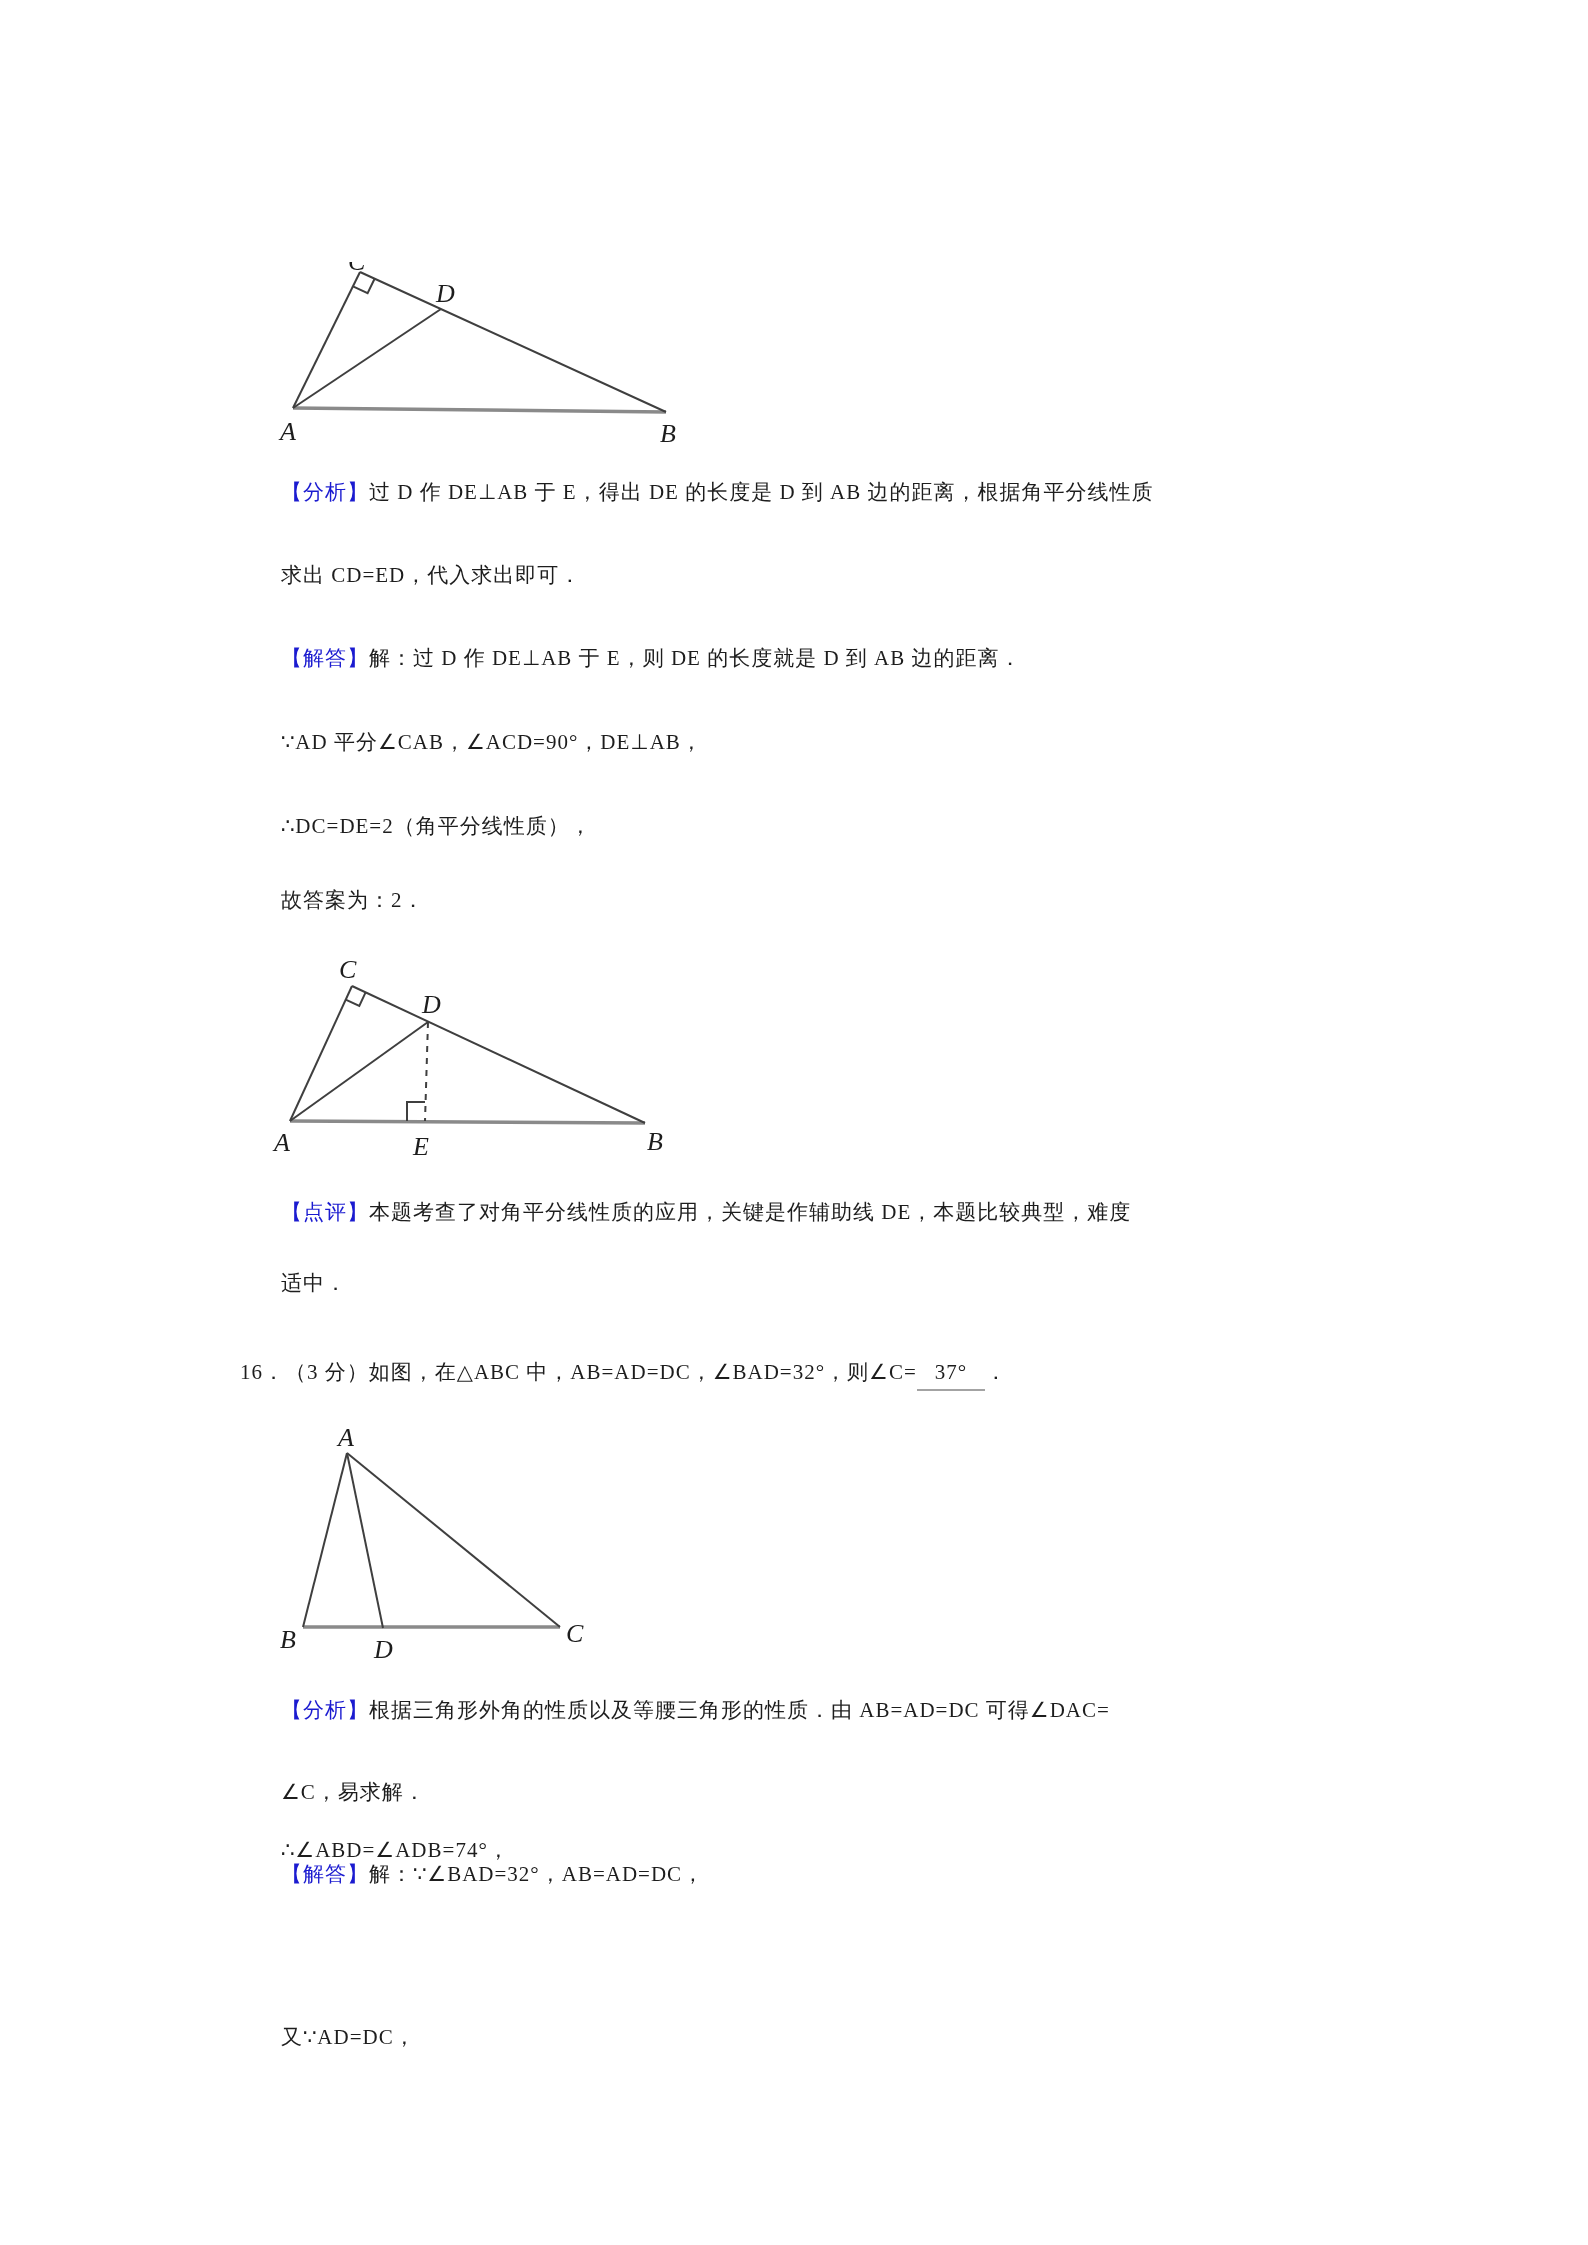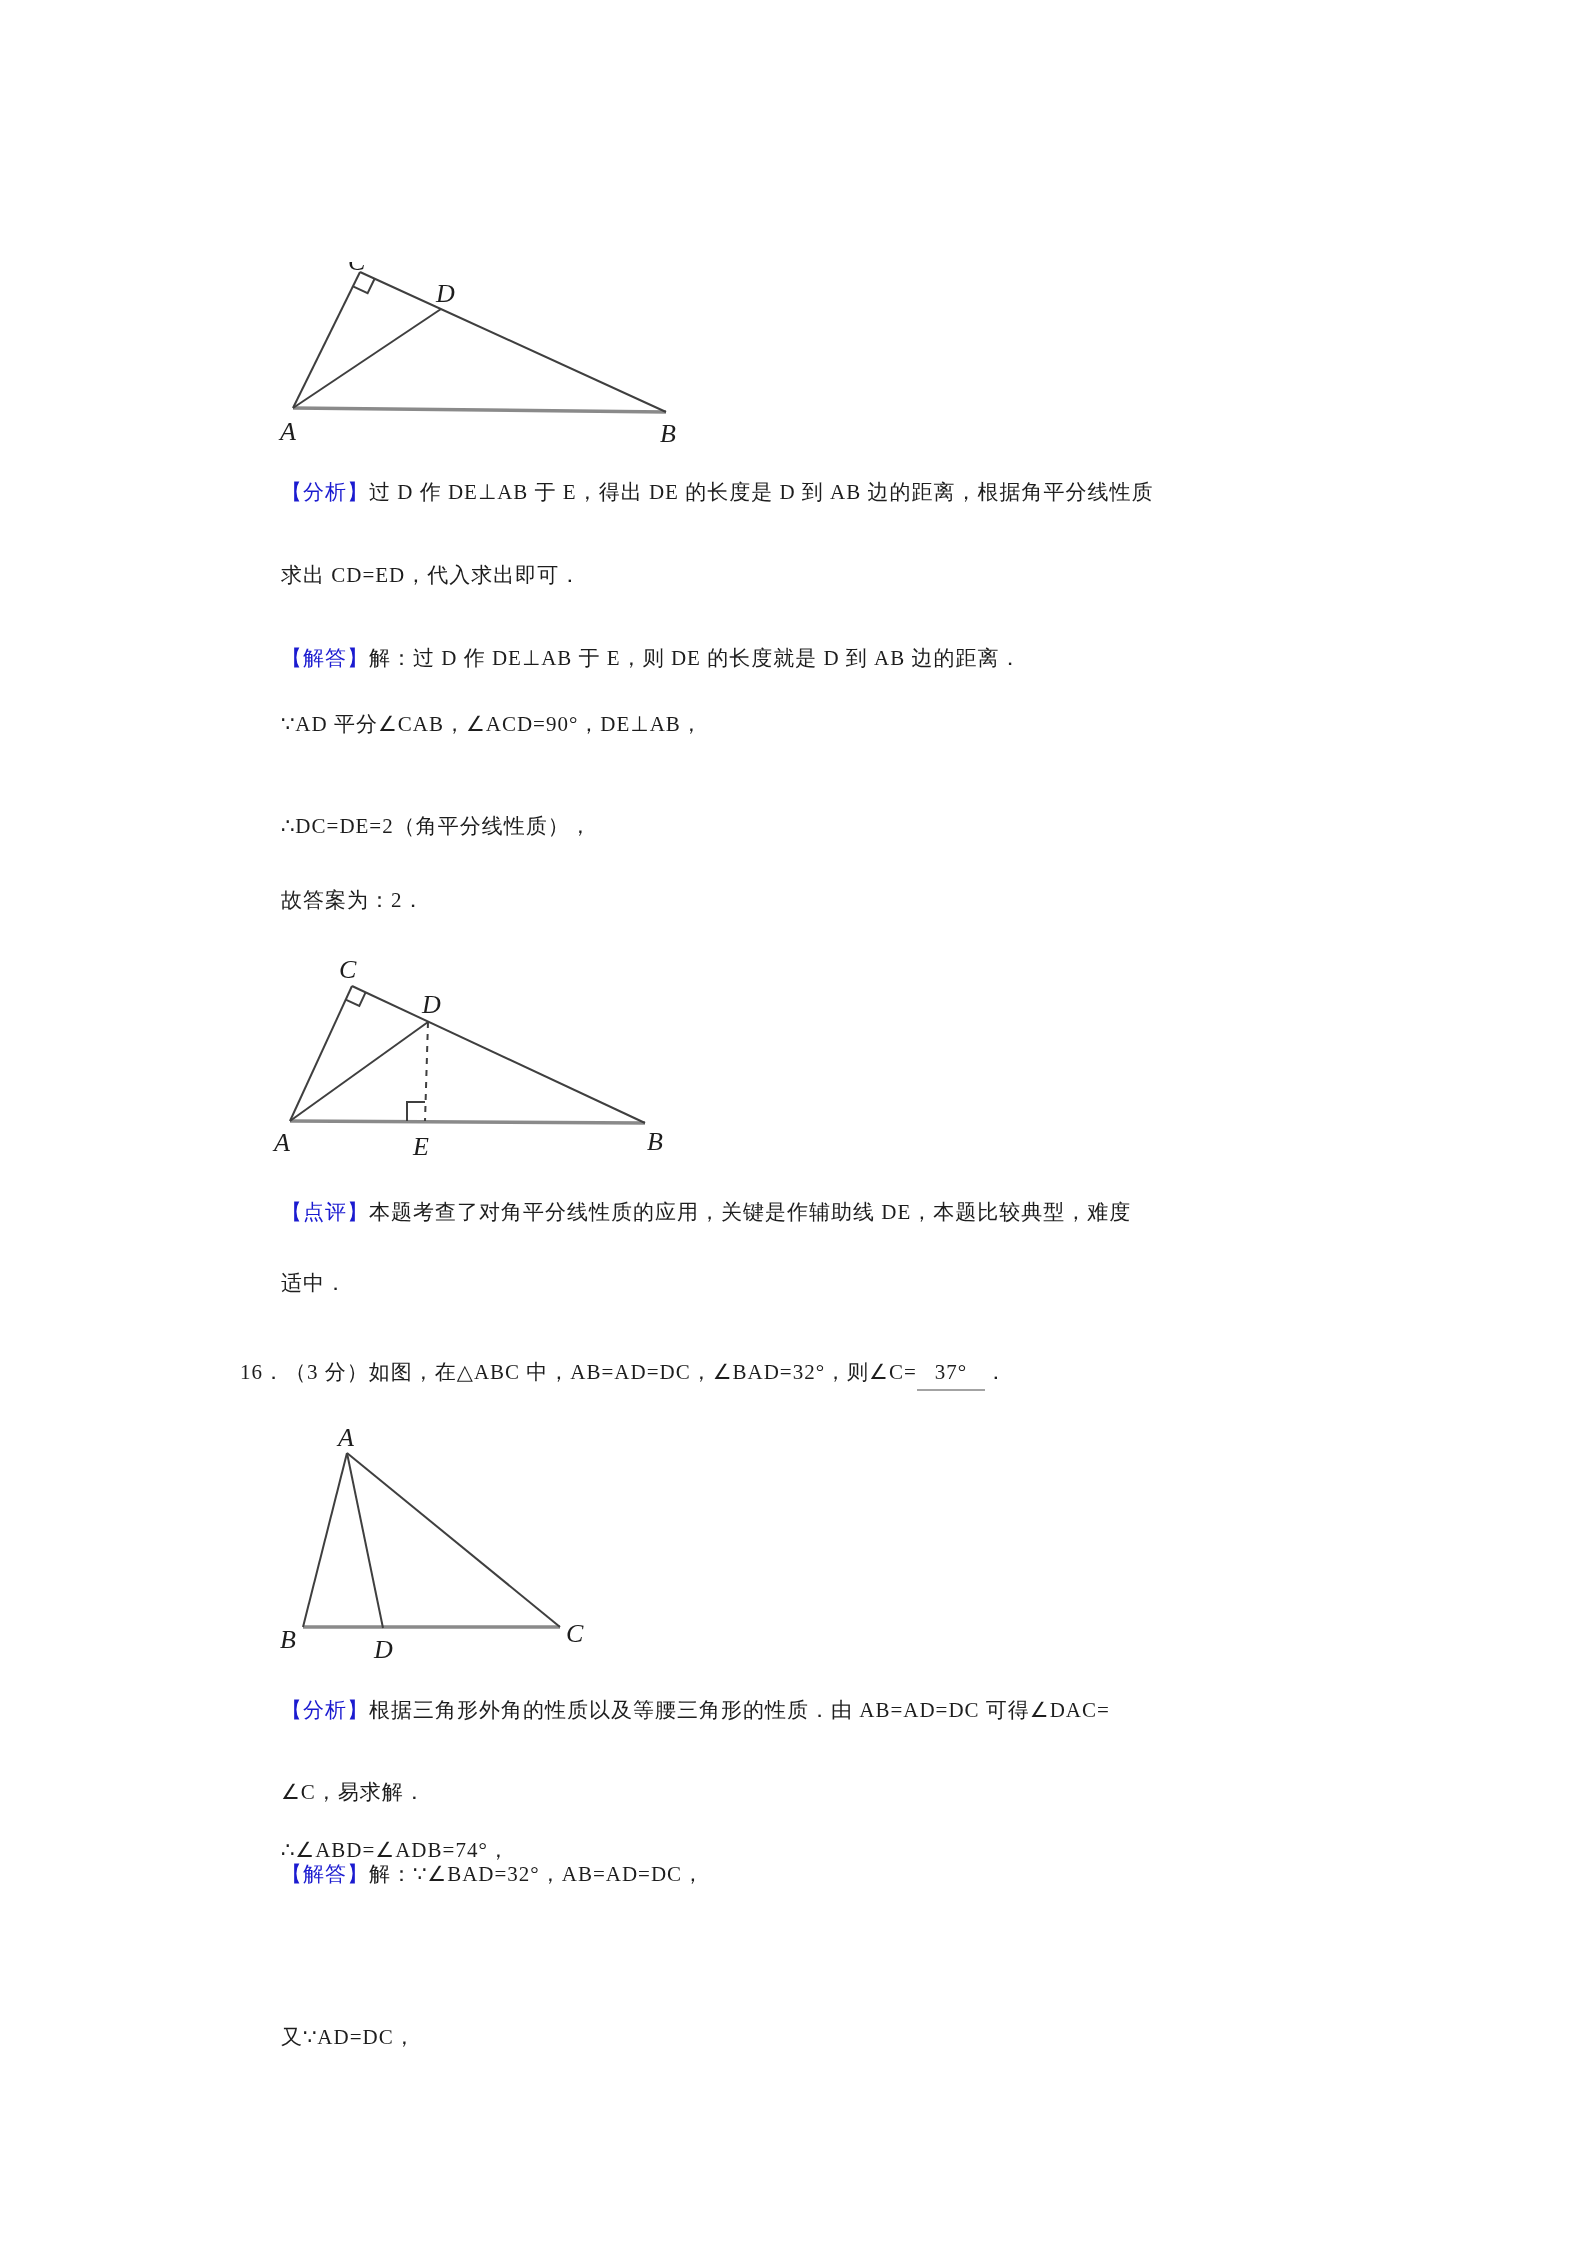--- a/index.html
+++ b/index.html
@@ -72,21 +72,21 @@
   <div class="line" style="top:472px;">
     <span class="tag">【分析】</span><span>过 D 作 DE⊥AB 于 E，得出 DE 的长度是 D 到 AB 边的距离，根据角平分线性质</span>
   </div>
   <div class="line" style="top:555px;">
     <span>求出 CD=ED，代入求出即可．</span>
   </div>
 
   <div class="line" style="top:638px;">
     <span class="tag">【解答】</span><span>解：过 D 作 DE⊥AB 于 E，则 DE 的长度就是 D 到 AB 边的距离．</span>
   </div>
-  <div class="line" style="top:704px;">
+  <div class="line" style="top:722px;">
     <span>∵AD 平分∠CAB，∠ACD=90°，DE⊥AB，</span>
   </div>
   <div class="line" style="top:806px;">
     <span>∴DC=DE=2（角平分线性质），</span>
   </div>
   <div class="line" style="top:880px;text-align:right;">
     <span>故答案为：2．</span>
   </div>
 
   <div class="fig" style="left:258px;top:945px;">

